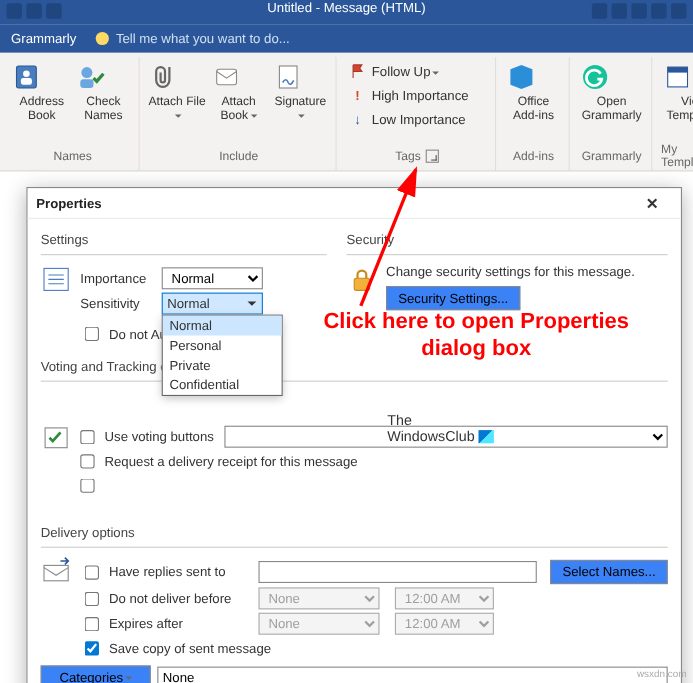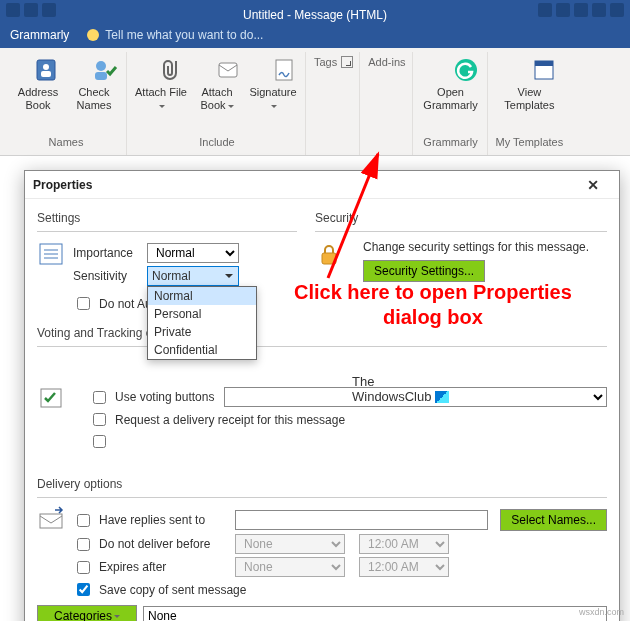--- a/index.html
+++ b/index.html
@@ -1,36 +1,36 @@
 <!DOCTYPE html>
 <html><head>
 <meta charset="utf-8">
 <style>
 * { box-sizing: border-box; font-family: "Segoe UI", Arial, sans-serif; }
 body { margin: 0; padding: 0; width: 630px; height: 621px; background: #fff; overflow: hidden; font-size: 12px; color: #333; position: relative; }
 
 
-.titlebar { background: #2b579a; height: 22px; color: #fff; display: flex; align-items: flex-end; justify-content: center; position: relative; font-size: 12px; }
+.titlebar { background: #2b579a; height: 22px; color: #fff; display: flex; align-items: flex-start; justify-content: center; position: relative; font-size: 12px; }
 .titlebar .qatL { position:absolute; left:6px; top:3px; display:flex; gap:4px;}
 .titlebar .qatR { position:absolute; right:6px; top:3px; display:flex; gap:4px;}
 .qicon { width:14px; height:14px; background:#1f467e; border-radius:2px; }
 
 
 .tabstrip { background: #2b579a; height: 26px; display:flex; align-items:center; padding:0 10px; gap:18px; color:#fff; font-size:12px;}
 .tabstrip .tab { color:#cfe0f2; cursor:pointer;}
 .tell { display:flex; align-items:center; gap:6px; color:#cfe0f2;}
 .bulb { width:12px; height:12px; background:#ffd966; border-radius:50%; display:inline-block;}
 
 
 .ribbon { background:#f3f2f1; height:108px; border-bottom:1px solid #d0d0d0; display:flex; padding:4px 6px 0 6px; gap:2px;}
 .group { display:flex; flex-direction:column; align-items:center; border-right:1px solid #e1dfdd; padding:0 6px;}
 .group:last-child{border-right:none;}
 .group .items { display:flex; gap:4px; align-items:flex-start; height:80px;}
 .group .label { color:#666; font-size:11px; height:20px; display:flex; align-items:center; position:relative;}
-.bigbtn { display:flex; flex-direction:column; align-items:flex-end; width:52px; padding-top:4px; cursor:pointer;}
+.bigbtn { display:flex; flex-direction:column; align-items:flex-start; width:52px; padding-top:4px; cursor:pointer;}
 .bigbtn .ico { width:30px; height:28px; display:flex; align-items:center; justify-content:center;}
 .bigbtn .lbl { font-size:11px; text-align:center; line-height:1.15; color:#333; margin-top:2px;}
 .drop::after{content:""; display:inline-block; margin-left:2px; border:3px solid transparent; border-top-color:#666; transform:translateY(2px);}
 .tagslist { display:flex; flex-direction:column; gap:4px; padding-top:4px; width:130px;}
 .tagitem { display:flex; align-items:center; gap:6px; font-size:12px; padding:2px 4px; cursor:pointer;}
 .launcher { width:12px; height:12px; border:1px solid #888; position:relative; cursor:pointer; margin-left:4px;}
 .launcher::after{content:""; position:absolute; right:1px; bottom:1px; width:4px; height:4px; border-right:1px solid #555; border-bottom:1px solid #555;}
 
 
 svg { display:block;}
@@ -40,21 +40,21 @@
 .dialog { position:absolute; left:24px; top:170px; width:596px; background:#fff; border:1px solid #888; box-shadow:0 4px 18px rgba(0,0,0,.3);}
 .dlg-title { height:28px; display:flex; align-items:center; padding:0 8px; font-size:12px; border-bottom:1px solid #eaeaea; color:#222;font-weight:bold;}
 .dlg-close { margin-left:auto; width:36px; text-align:center; font-size:14px; cursor:pointer; color:#333;}
 .dlg-body { padding:8px 12px 12px 12px; font-size:12px; color:#333;}
 .fieldset-label{ color:#444; margin:4px 0 6px 0;}
 .hr-under { border-bottom:1px solid #ccc; margin:2px 0 8px 0;}
 .row { display:flex; align-items:center; gap:6px; margin:3px 0;}
 .row label{white-space:nowrap;}
 select, input[type=text] { border:1px solid #888; height:20px; font-size:12px; padding:0 4px; background:#fff;}
 select:disabled, input:disabled{ background:#f0f0f0; color:#777;}
-.btn { border:1px solid #888; background:#84cc16; height:22px; padding:0 10px; font-size:12px; cursor:pointer; display:inline-flex; align-items:center;}
+.btn { border:1px solid #888; background:#3b82f6; height:22px; padding:0 10px; font-size:12px; cursor:pointer; display:inline-flex; align-items:center;}
 .checkbox { display:flex; align-items:center; gap:6px; margin:3px 0;}
 .checkbox input{width:13px;height:13px;}
 .section-icon{ width:28px; height:28px; flex-shrink:0;}
 .two-col { display:flex; gap:18px;}
 .col { flex:1; min-width:0;}
 
 
 .sens-wrap{position:relative;}
 .sens-sel { border:1px solid #0078d4; background:#cfe8ff; height:20px; width:92px; padding:0 16px 0 4px; font-size:12px; display:flex; align-items:center; cursor:pointer;}
 .sens-sel::after{content:""; position:absolute; right:6px; top:8px; border:4px solid transparent; border-top-color:#333;}
@@ -149,27 +149,55 @@
               <path d="M7 18 q3 -5 5 0 q2 4 5 -2" stroke="#4a7dbb" stroke-width="1.5" fill="none"></path>
             </svg>
           </span>
         <span class="lbl drop">Signature</span>
       </div>
     </div>
     <div class="label">Include</div>
   </div>
 
   <div class="group">
+    <div class="items">
+      <div class="tagslist">
+        <div class="tagitem">
+          <svg width="14" height="14">
+              <path d="M3 1 v12 M3 1 h8 l-2 3 l2 3 h-8" fill="#d24726" stroke="#a33"></path>
+            </svg>
+          <span class="drop">Follow Up</span>
+        </div>
+        <div class="tagitem">
+          <span style="color:#d24726;font-weight:bold;width:14px;text-align:center">!</span>
+          <span>High Importance</span>
+        </div>
+        <div class="tagitem">
+          <span style="color:#2b579a;font-weight:bold;width:14px;text-align:center">↓</span>
+          <span>Low Importance</span>
+        </div>
+      </div>
+    </div>
     <div class="label">
       <span>Tags</span>
       <span class="launcher"></span>
     </div>
   </div>
 
   <div class="group">
+    <div class="items">
+      <div class="bigbtn">
+        <span class="ico">
+            <svg width="26" height="26">
+              <path d="M13 2 l10 4 v14 l-10 4 l-10 -4 v-14 z" fill="#2b8ed9"></path>
+            </svg>
+          </span>
+        <span class="lbl">Office Add-ins</span>
+      </div>
+    </div>
     <div class="label">Add-ins</div>
   </div>
 
   <div class="group">
     <div class="items">
       <div class="bigbtn" style="width:60px">
         <span class="ico">
             <svg width="26" height="26">
               <circle cx="13" cy="13" r="11" fill="#15c39a"></circle>
               <path d="M18 10 a7 7 0 1 0 1 5 h-4" stroke="#fff" stroke-width="2.5" fill="none"></path>
@@ -250,40 +278,40 @@
               <input type="checkbox" style="">
               <label>Do not AutoArchive this item</label>
             </div>
           </div>
         </div>
       </div>
 
       <div class="col">
         <div class="fieldset-label">Security</div>
         <div class="hr-under"></div>
-        <div style="display:flex; gap:20px;">
+        <div style="display:flex; gap:8px;">
           <div class="section-icon">
               <svg width="28" height="28">
                 <rect x="7" y="13" width="14" height="11" rx="2" fill="#f3b13a" stroke="#c78a1e"></rect>
                 <path d="M10 13 v-3 a4 4 0 0 1 8 0 v3" fill="none" stroke="#c78a1e" stroke-width="2"></path>
               </svg>
             </div>
           <div style="flex:1">
             <div style="margin-bottom:6px">Change security settings for this message.</div>
             <button class="btn">
                 <span>Security Settings...</span>
               </button>
           </div>
         </div>
       </div>
     </div>
 
     <div class="fieldset-label" style="margin-top:10px">Voting and Tracking options</div>
     <div class="hr-under"></div>
-    <div style="display:flex; gap:24px;margin-top:37px;">
+    <div style="display:flex; gap:4px;margin-top:37px;">
       <div class="section-icon">
           <svg width="28" height="28">
             <rect x="4" y="5" width="20" height="18" fill="#fff" stroke="#888"></rect>
             <path d="M8 14 l3 3 l7 -8" stroke="#2e8b3d" stroke-width="2.5" fill="none"></path>
           </svg>
         </div>
       <div style="flex:1">
         <div class="row">
           <input type="checkbox" style="">
           <label>Use voting buttons</label>

